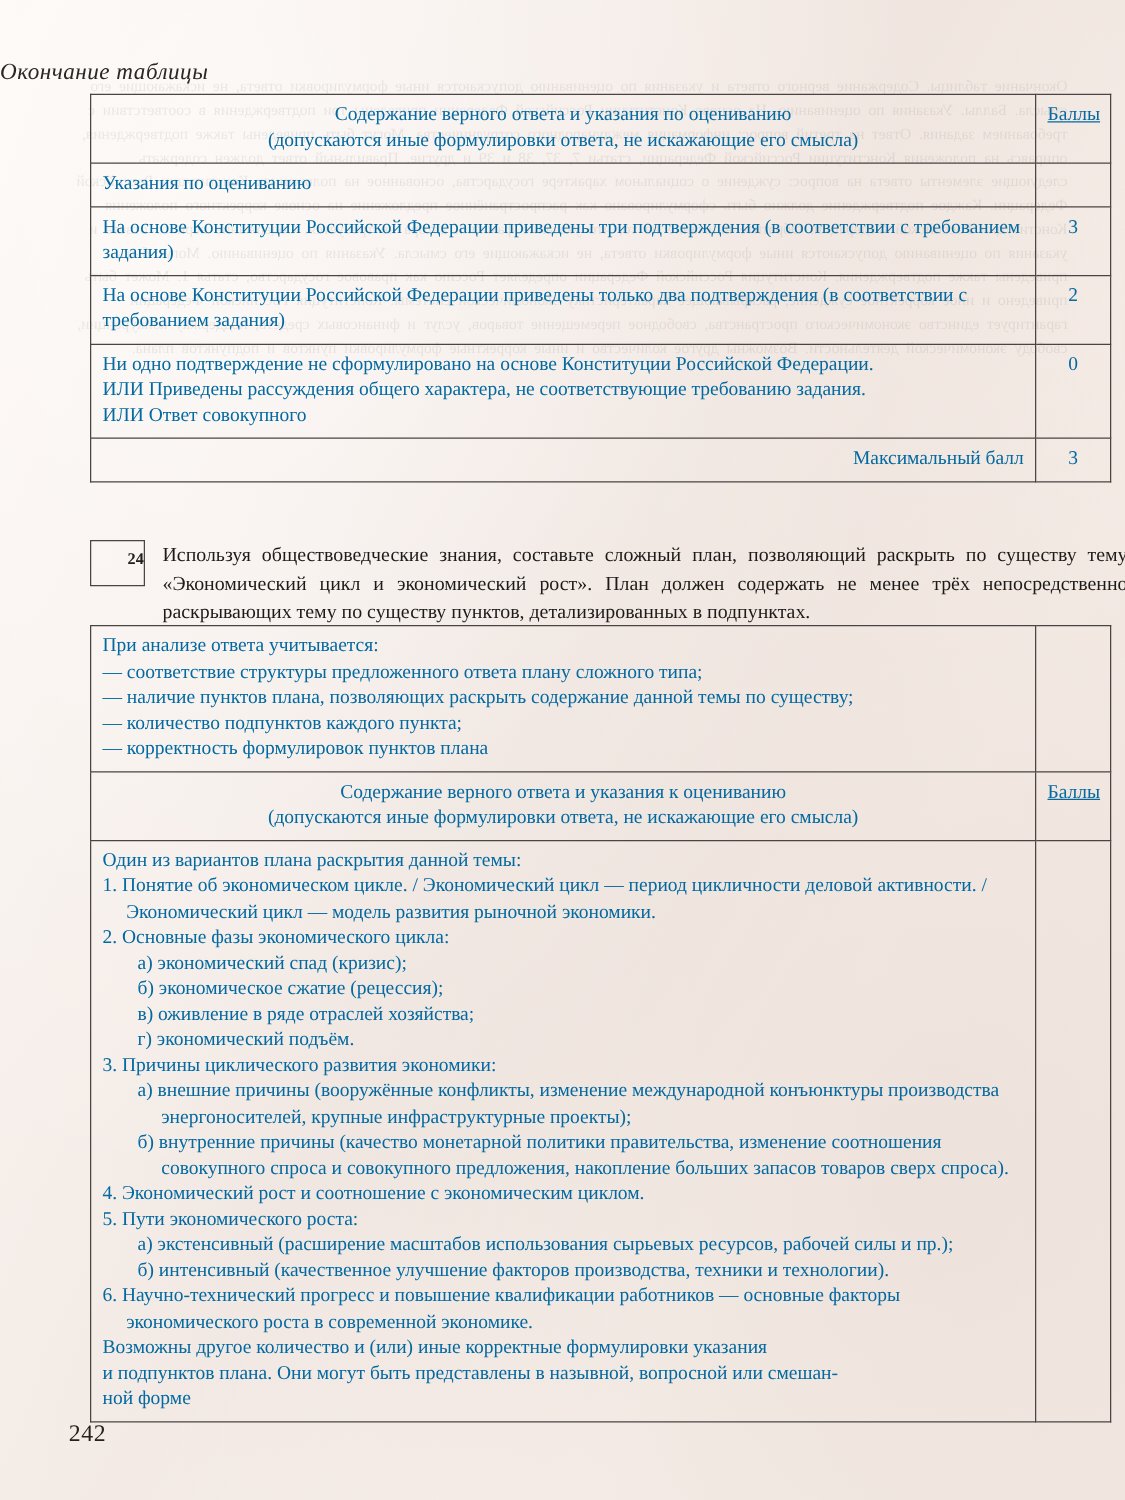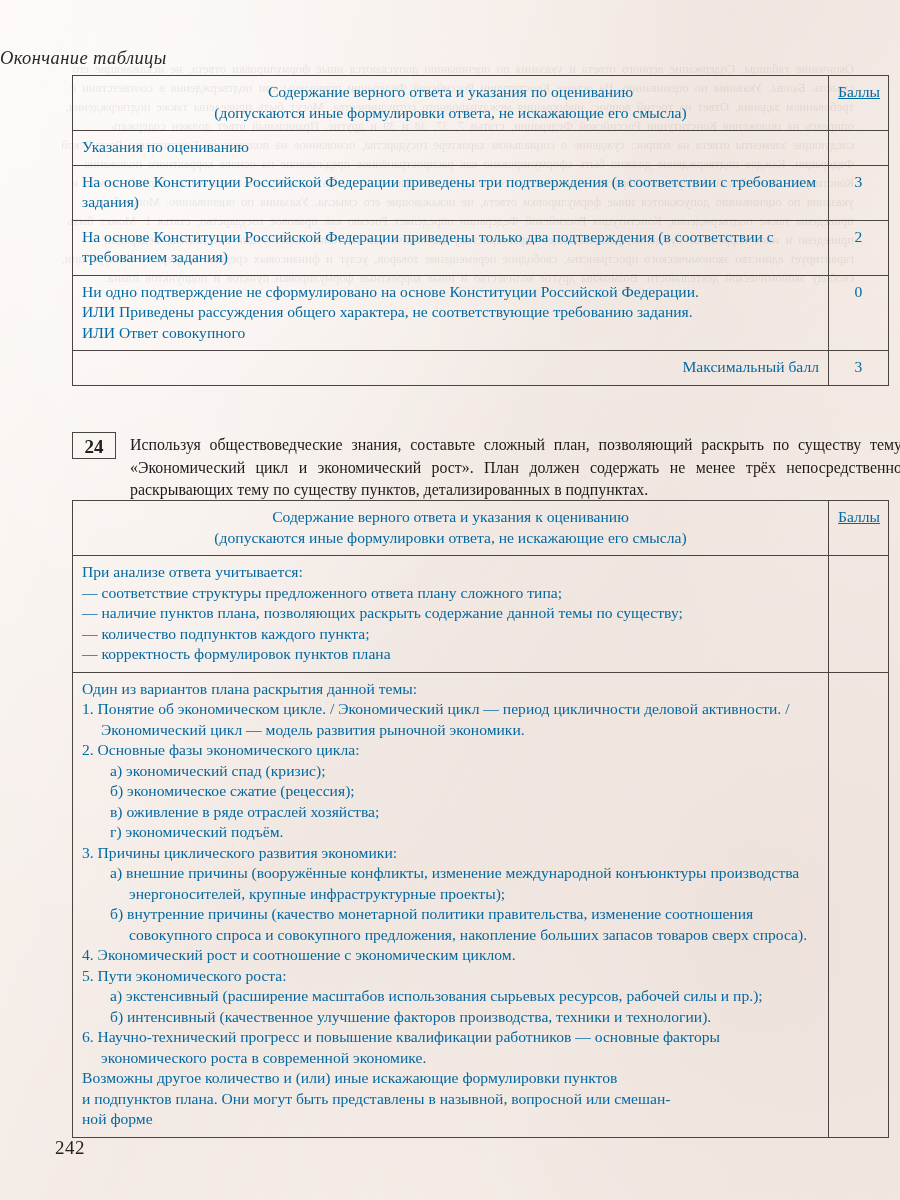--- a/index.html
+++ b/index.html
@@ -128,25 +128,25 @@
     position: absolute;
     left: 72px;
     top: 432px;
     width: 830px;
     display: flex;
     align-items: flex-start;
   }
   .task-number {
     flex: 0 0 auto;
     width: 44px;
-    height: 27px;
+    height: 37px;
     border: 1px solid #4a4543;
-    text-align: center;
+    text-align: right;
     line-height: 27px;
-    font-size: 19px;
+    font-size: 13px;
     font-weight: bold;
     margin-right: 14px;
     box-sizing: border-box;
   }
   .task-text {
     flex: 1 1 auto;
     font-size: 15.9px;
     line-height: 22.5px;
     text-align: justify;
     text-justify: inter-word;
@@ -242,56 +242,56 @@
     <div class="task-text">Используя обществоведческие знания, составьте сложный план, позволяющий раскрыть по существу тему «Экономический цикл и экономический рост». План должен содержать не менее трёх непосредственно раскрывающих тему по существу пунктов, детализированных в подпунктах.</div>
   </div>
 
   <table class="score-table" id="table-marking-2">
     <colgroup>
       <col class="col-content">
       <col class="col-score">
     </colgroup>
     <tbody>
       <tr>
-        <th class="head-content">
-          <span class="head-line-1">Содержание верного ответа и указания к оцениванию</span>
-          <span class="head-line-2">(допускаются иные формулировки ответа, не искажающие его смысла)</span>
-        </th>
-        <th class="head-score">Баллы</th>
-      </tr>
-
-      <tr>
         <td class="plan-cell">
           <p class="lvl0">При анализе ответа учитывается:</p>
           <p class="lvl1">— соответствие структуры предложенного ответа плану сложного типа;</p>
           <p class="lvl1">— наличие пунктов плана, позволяющих раскрыть содержание данной темы по существу;</p>
           <p class="lvl1">— количество подпунктов каждого пункта;</p>
           <p class="lvl1">— корректность формулировок пунктов плана</p>
         </td>
         <td class="score-cell"></td>
+      </tr>
+
+      <tr>
+        <th class="head-content">
+          <span class="head-line-1">Содержание верного ответа и указания к оцениванию</span>
+          <span class="head-line-2">(допускаются иные формулировки ответа, не искажающие его смысла)</span>
+        </th>
+        <th class="head-score">Баллы</th>
       </tr>
 
       <tr>
         <td class="plan-cell">
           <p class="lvl0">Один из вариантов плана раскрытия данной темы:</p>
           <p class="lvl1">1. Понятие об экономическом цикле. / Экономический цикл — период цикличности деловой активности. / Экономический цикл — модель развития рыночной экономики.</p>
           <p class="lvl1">2. Основные фазы экономического цикла:</p>
           <p class="lvl2">а) экономический спад (кризис);</p>
           <p class="lvl2">б) экономическое сжатие (рецессия);</p>
           <p class="lvl2">в) оживление в ряде отраслей хозяйства;</p>
           <p class="lvl2">г) экономический подъём.</p>
           <p class="lvl1">3. Причины циклического развития экономики:</p>
           <p class="lvl2">а) внешние причины (вооружённые конфликты, изменение международной конъюнктуры производства энергоносителей, крупные инфраструктурные проекты);</p>
           <p class="lvl2">б) внутренние причины (качество монетарной политики правительства, изменение соотношения совокупного спроса и совокупного предложения, накопление больших запасов товаров сверх спроса).</p>
           <p class="lvl1">4. Экономический рост и соотношение с экономическим циклом.</p>
           <p class="lvl1">5. Пути экономического роста:</p>
           <p class="lvl2">а) экстенсивный (расширение масштабов использования сырьевых ресурсов, рабочей силы и пр.);</p>
           <p class="lvl2">б) интенсивный (качественное улучшение факторов производства, техники и технологии).</p>
           <p class="lvl1">6. Научно-технический прогресс и повышение квалификации работников — основные факторы экономического роста в современной экономике.</p>
-          <p class="tail">Возможны другое количество и (или) иные искажающие формулировки пунктов</p>
+          <p class="tail">Возможны другое количество и (или) иные корректные формулировки указания</p>
           <p class="tail">и подпунктов плана. Они могут быть представлены в назывной, вопросной или смешан-</p>
           <p class="tail">ной форме</p>
         </td>
         <td class="score-cell"></td>
       </tr>
     </tbody>
   </table>
 
   <div class="page-number">242</div>
 

